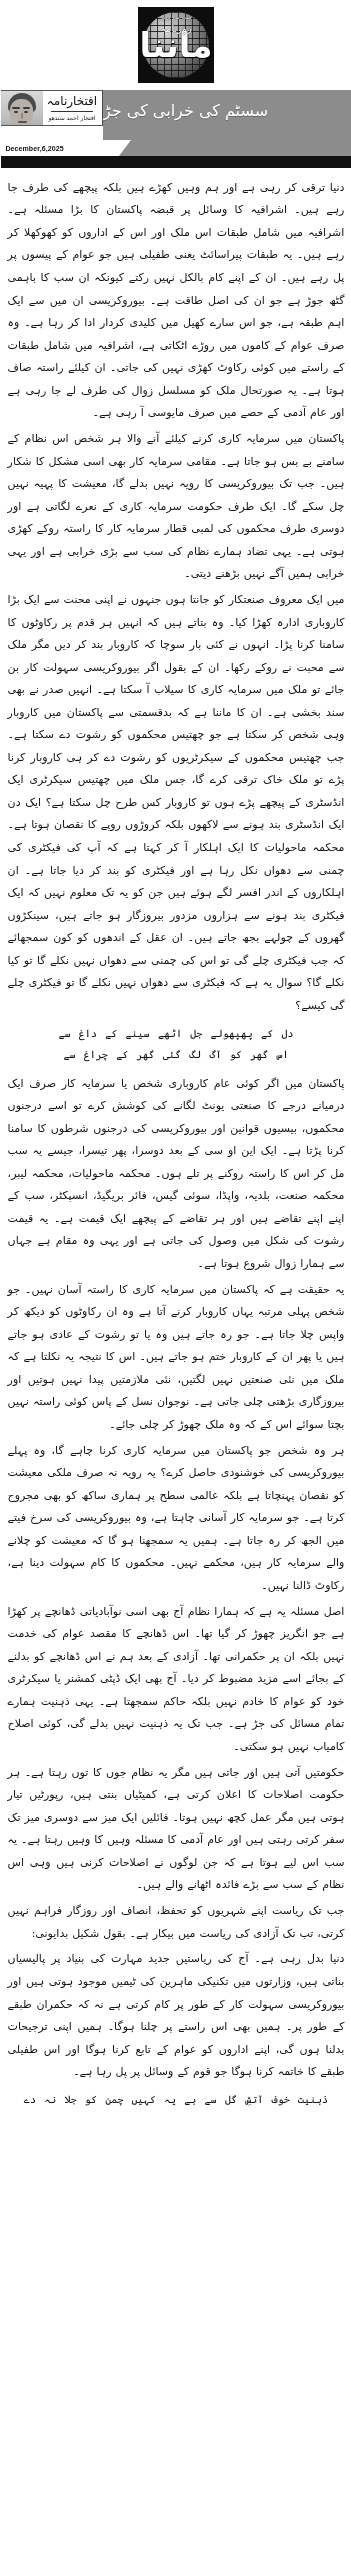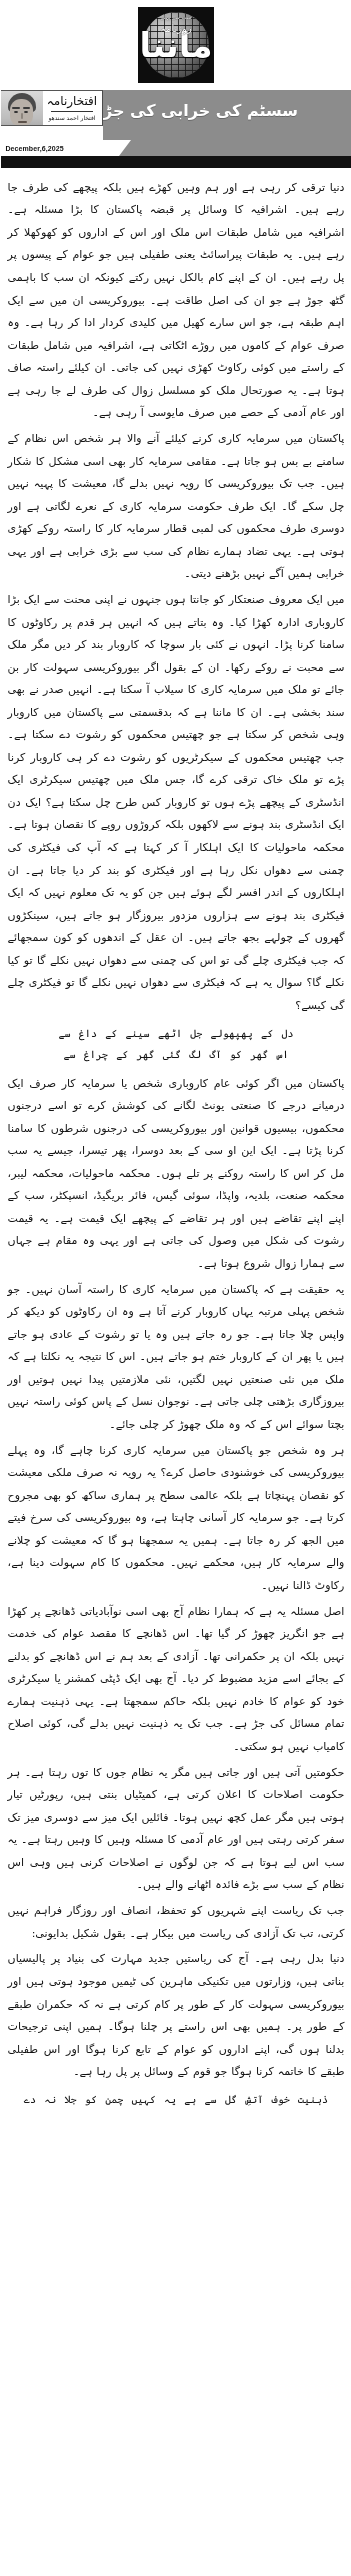--- a/index.html
+++ b/index.html
@@ -119,21 +119,21 @@
     display: flex;
     align-items: center;
     justify-content: flex-end;
     padding: 0 5.4px 5.4px 0;
     overflow: hidden;
   }
   .headline {
     color: #ffffff;
     font-size: 16px;
     line-height: 1.25;
-    font-weight: bold;
+    font-weight: normal;
     white-space: nowrap;
     direction: rtl;
     text-shadow: 0 0.5px 0 rgba(0,0,0,0.25);
     padding-bottom: 3.2px;
   }
   .author-box {
     position: relative;
     flex: 0 0 103px;
     width: 103px;
     height: 36px;

